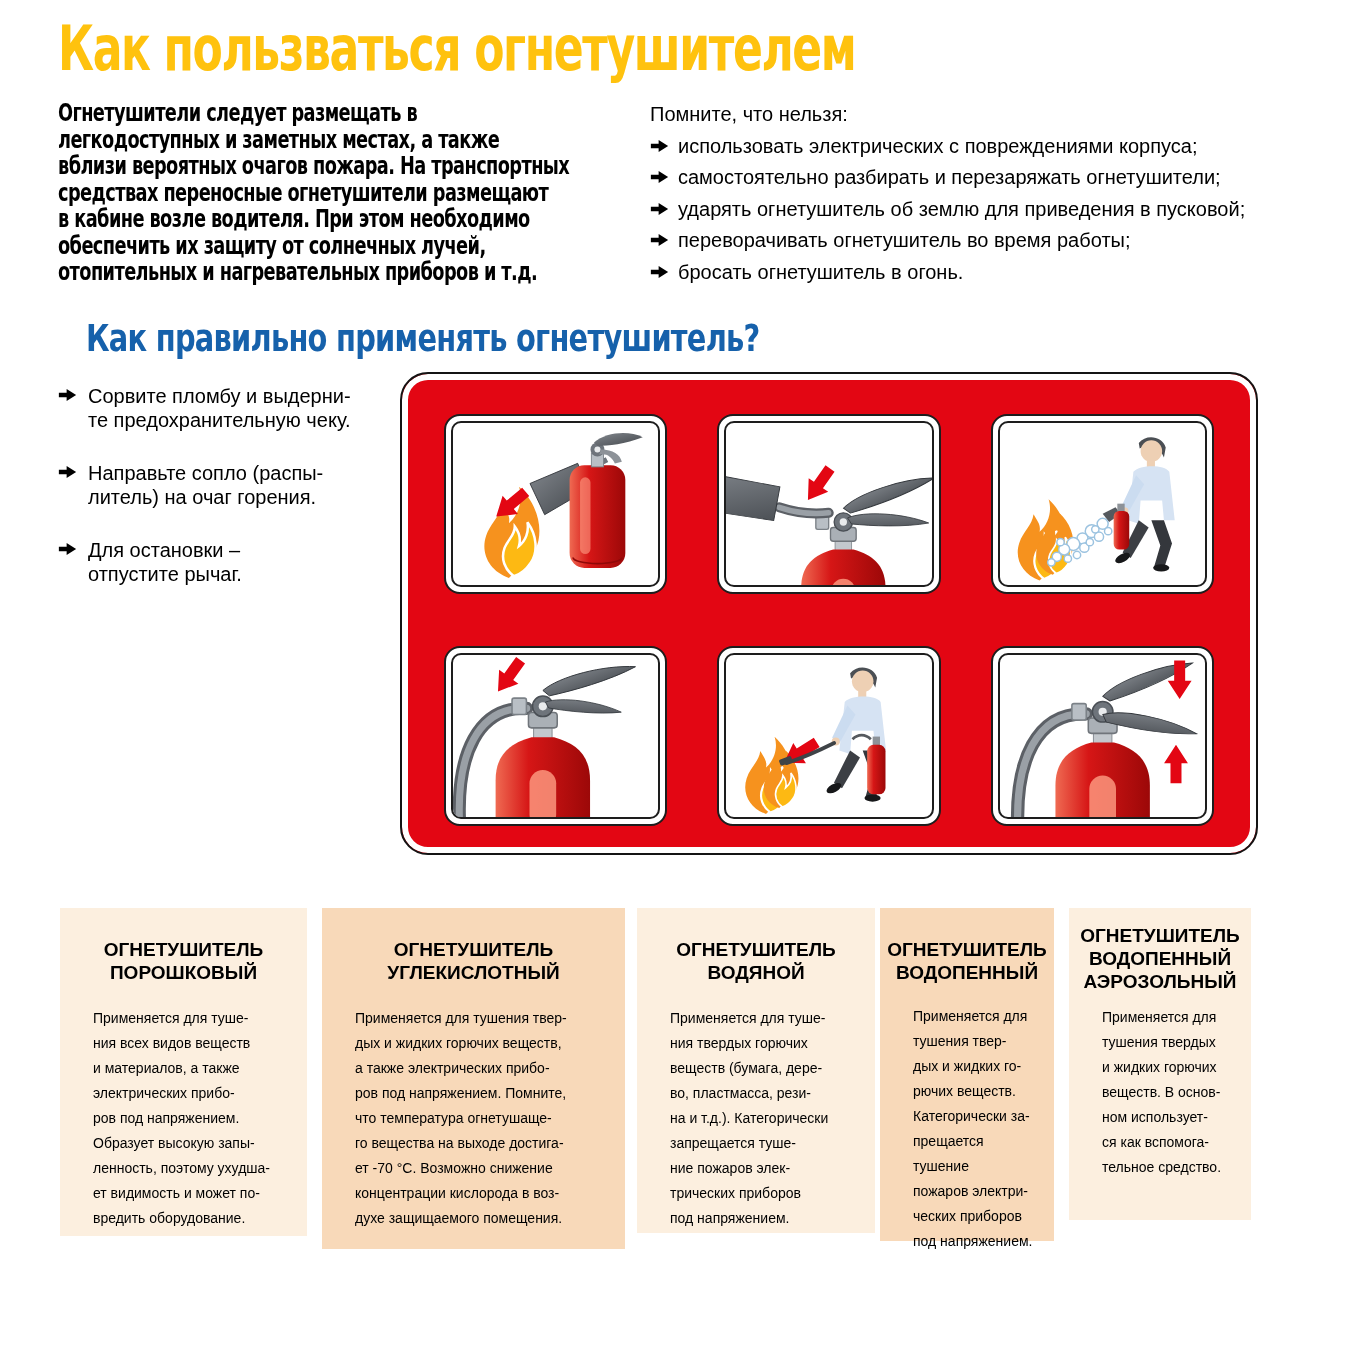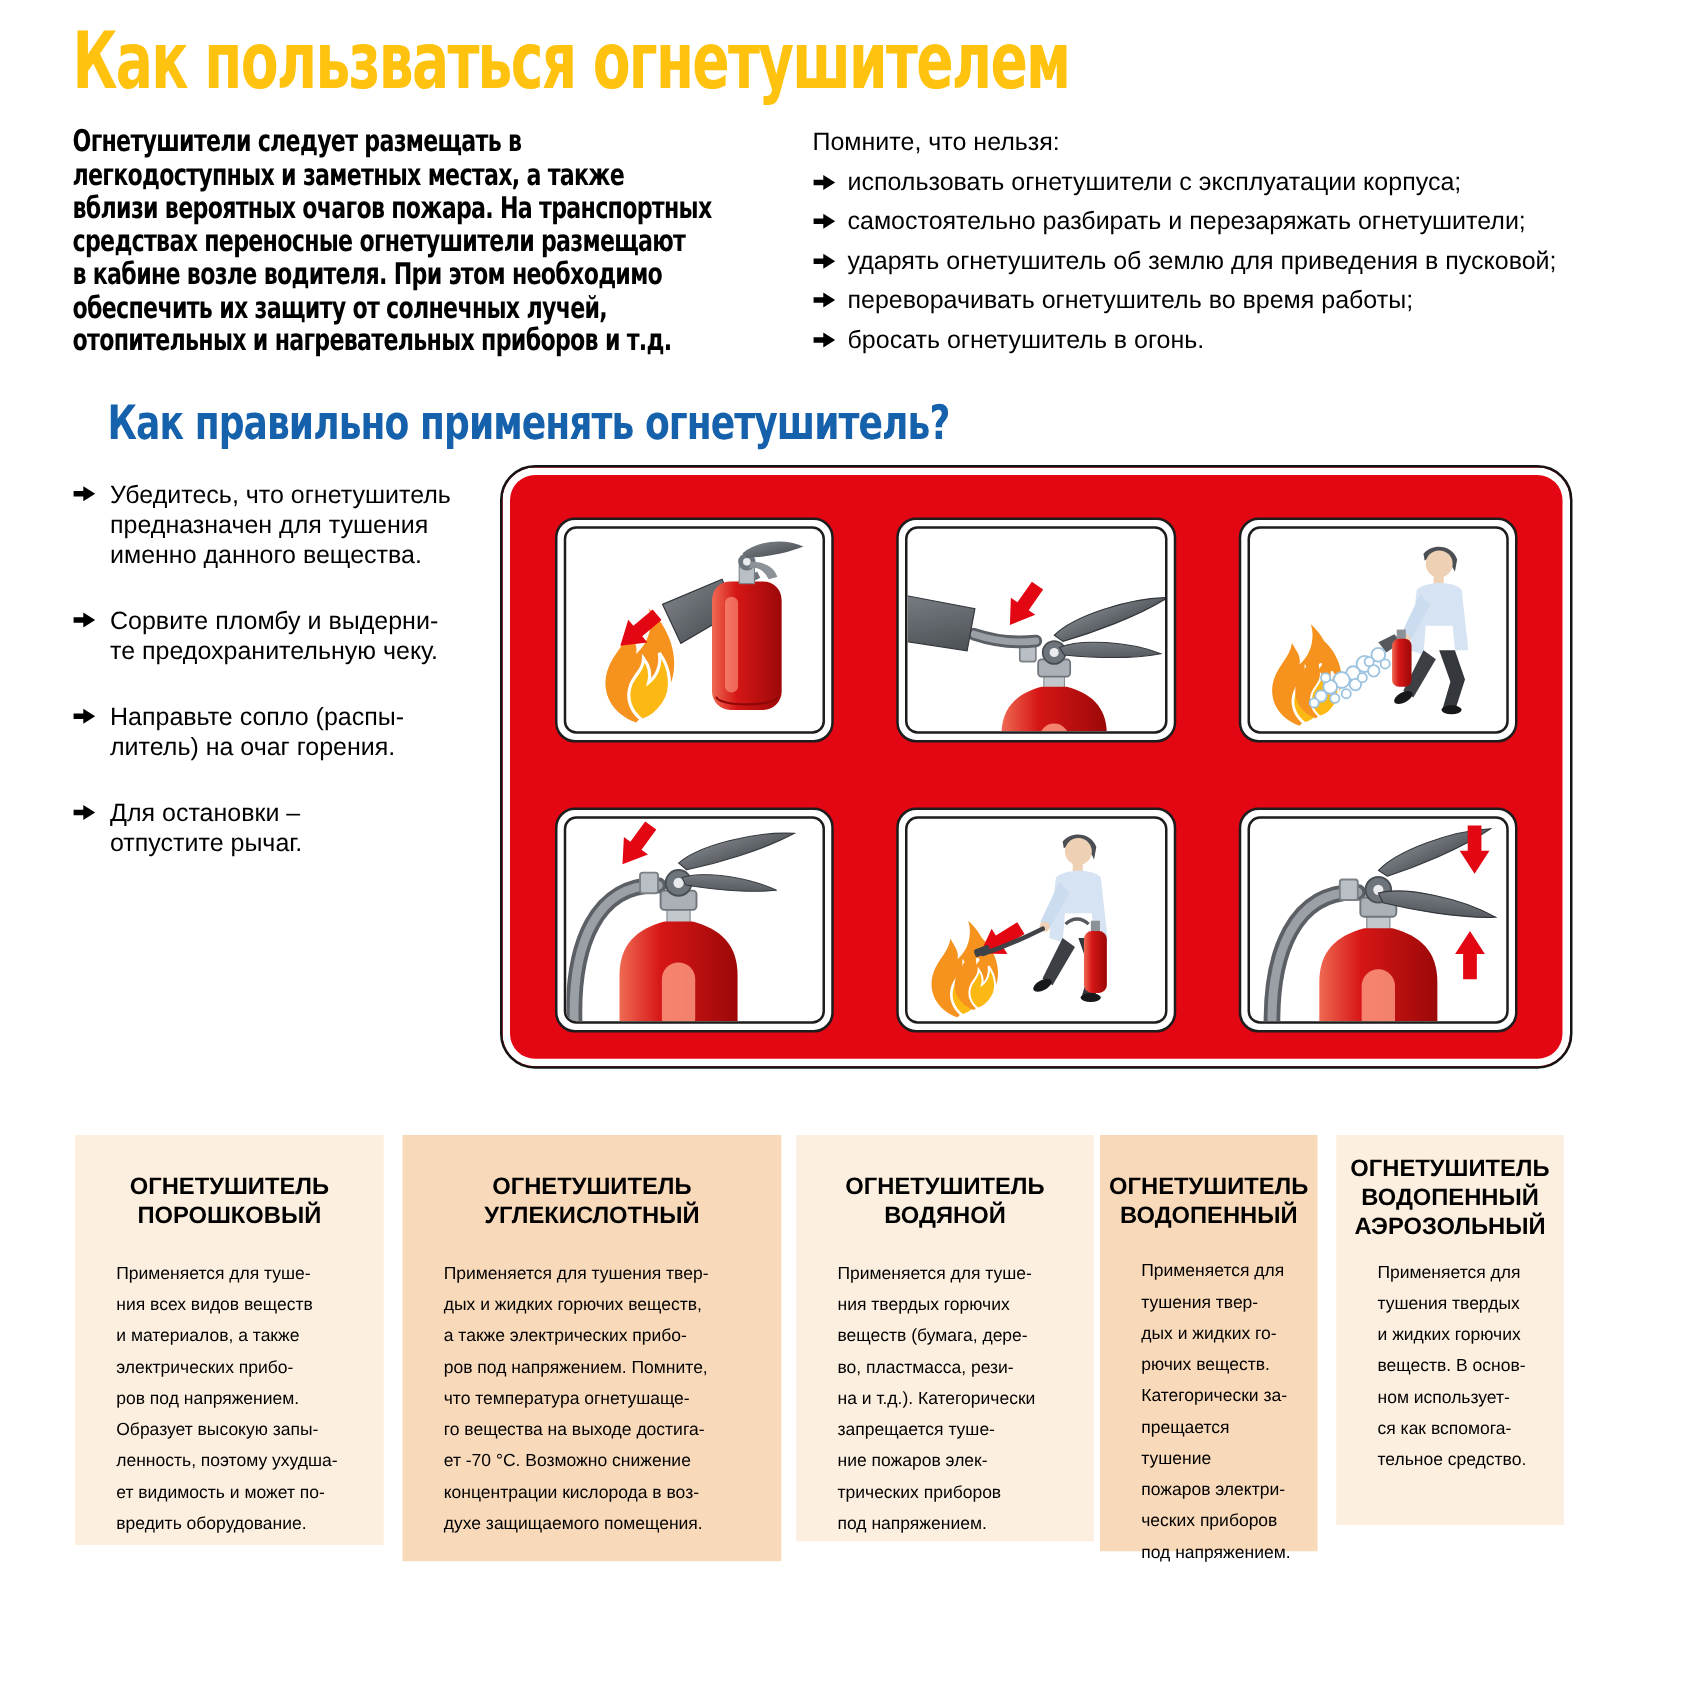--- a/index.html
+++ b/index.html
@@ -158,21 +158,21 @@
 отопительных и нагревательных приборов и т.д.</span>
 </div>
 
 <div class="abs" id="remember">
   <div class="rhead">Помните, что нельзя:</div>
   <ul class="blist">
     <li>
         <svg class="bul" viewBox="0 0 22 16">
           <path d="M1,5.5 H10 V1 L21,8 L10,15 V10.5 H1 Z"></path>
         </svg>
-        <span class="pre">использовать огнетушители с эксплуатации корпуса;</span>
+        <span class="pre">использовать электрических с повреждениями корпуса;</span>
       </li>
     <li>
         <svg class="bul" viewBox="0 0 22 16">
           <path d="M1,5.5 H10 V1 L21,8 L10,15 V10.5 H1 Z"></path>
         </svg>
         <span class="pre">самостоятельно разбирать и перезаряжать огнетушители;</span>
       </li>
     <li>
         <svg class="bul" viewBox="0 0 22 16">
           <path d="M1,5.5 H10 V1 L21,8 L10,15 V10.5 H1 Z"></path>
@@ -193,28 +193,20 @@
       </li>
   </ul>
 </div>
 
 <div class="abs" id="howto-heading">
   <span class="cond">Как правильно применять огнетушитель?</span>
 </div>
 
 <div class="abs" id="steps">
   <ul class="blist">
-    <li>
-        <svg class="bul" viewBox="0 0 22 16">
-          <path d="M1,5.5 H10 V1 L21,8 L10,15 V10.5 H1 Z"></path>
-        </svg>
-        <span class="pre">Убедитесь, что огнетушитель
-предназначен для тушения
-именно данного вещества.</span>
-      </li>
     <li>
         <svg class="bul" viewBox="0 0 22 16">
           <path d="M1,5.5 H10 V1 L21,8 L10,15 V10.5 H1 Z"></path>
         </svg>
         <span class="pre">Сорвите пломбу и выдерни-
 те предохранительную чеку.</span>
       </li>
     <li>
         <svg class="bul" viewBox="0 0 22 16">
           <path d="M1,5.5 H10 V1 L21,8 L10,15 V10.5 H1 Z"></path>

